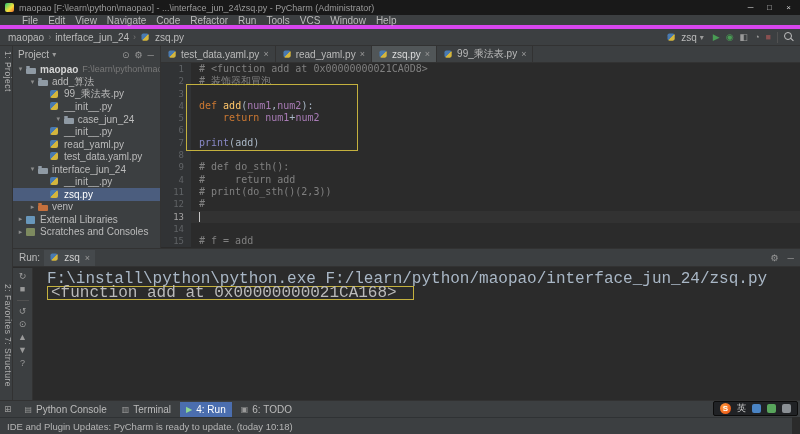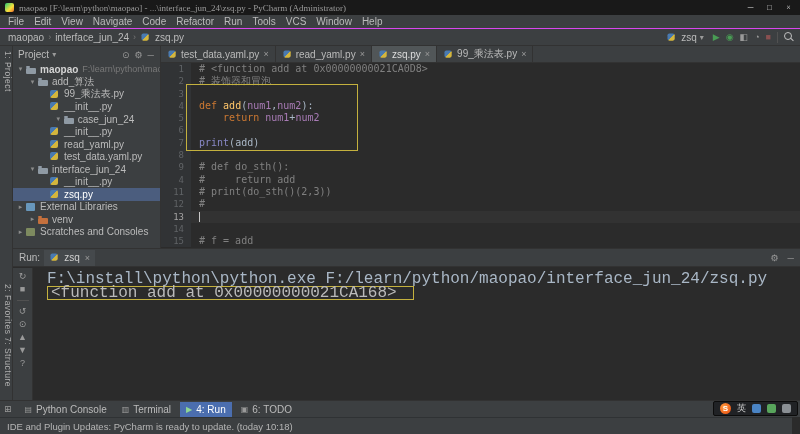--- a/index.html
+++ b/index.html
@@ -6,28 +6,28 @@
   html,body { width: 800px; height: 434px; overflow: hidden; }
   body {
     position: relative;
     background: #2b2b2b;
     font-family: "Liberation Sans", "DejaVu Sans", sans-serif;
     font-size: 10px;
     color: #bbbbbb;
   }
 
   
-  .titlebar { height:15px; background:#191919; display:flex; align-items:center; padding:0 2px; font-size:9px; color:#9b9b9b; white-space:nowrap;font-family:Liberation Serif, serif; }
+  .titlebar { height:15px; background:#191919; display:flex; align-items:center; padding:0 2px; font-size:9px; color:#9b9b9b; white-space:nowrap; }
   .app-icon { width:9px; height:9px; flex:none; border-radius:2px; background:linear-gradient(135deg,#24c875,#f7e13c 60%,#f06a2b); margin:0 5px 0 3px; }
   .title-text { flex:1; overflow:hidden; text-overflow:ellipsis; }
   .win-controls { display:flex; flex:none; }
   .win-btn { width:19px; text-align:center; font-size:8px; color:#cfcfcf; }
 
   
-  .menubar { height:14px; background:#3c3f41; border-bottom:1px solid #d946ef; display:flex; align-items:center; padding-left:3px; }
+  .menubar { height:14px; background:#3c3f41; border-bottom:4px solid #d946ef; display:flex; align-items:center; padding-left:17px; }
   .menu-item { padding:0 5px; color:#bbbbbb; }
 
   
   .navbar { height:17px; background:#3c3f41; border-bottom:1px solid #323232; display:flex; align-items:center; justify-content:space-between; padding:0 6px 0 8px; }
   .breadcrumbs { display:flex; align-items:center; gap:2px; }
   .crumb { display:flex; align-items:center; gap:3px; color:#bbbbbb; }
   .crumb-sep { color:#777; margin:0 2px; font-size:9px; }
   .run-controls { display:flex; align-items:center; gap:6px; }
   .runcfg { display:flex; align-items:center; gap:3px; padding:0 3px; }
   .tbi { font-size:9px; line-height:1; }
@@ -263,29 +263,29 @@
         <div class="tree-row" style="padding-left: 27px;">
           <span class="expander"> </span>
           <span class="ticon py"></span>
           <span class="tlabel">__init__.py</span>
         </div>
         <div class="tree-row selected" style="padding-left: 27px;">
           <span class="expander"> </span>
           <span class="ticon py"></span>
           <span class="tlabel">zsq.py</span>
         </div>
+        <div class="tree-row" style="padding-left: 15px;">
+          <span class="expander">▸</span>
+          <span class="ticon venv"></span>
+          <span class="tlabel">venv</span>
+        </div>
         <div class="tree-row" style="padding-left: 3px;">
           <span class="expander">▸</span>
           <span class="ticon libs"></span>
           <span class="tlabel">External Libraries</span>
-        </div>
-        <div class="tree-row" style="padding-left: 15px;">
-          <span class="expander">▸</span>
-          <span class="ticon venv"></span>
-          <span class="tlabel">venv</span>
         </div>
         <div class="tree-row" style="padding-left: 3px;">
           <span class="expander">▸</span>
           <span class="ticon scratch"></span>
           <span class="tlabel">Scratches and Consoles</span>
         </div>
       </div>
   </div>
 
   <div class="editor-area">

